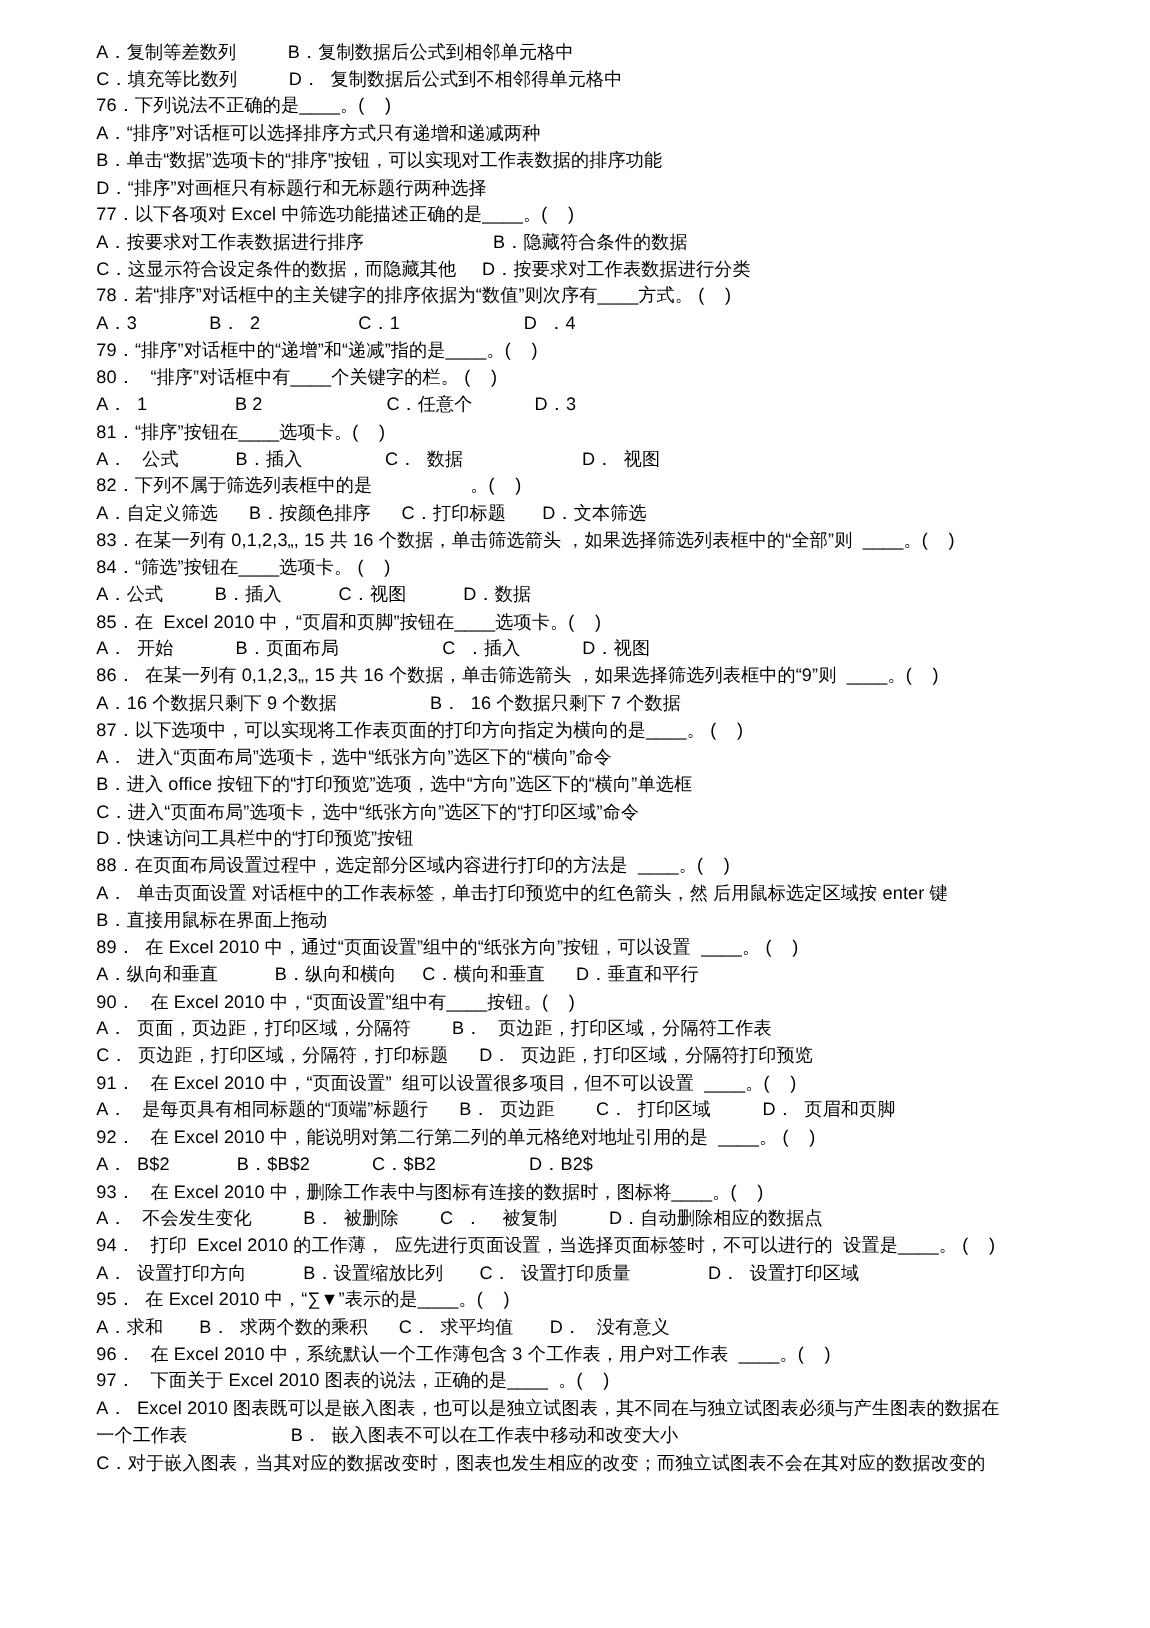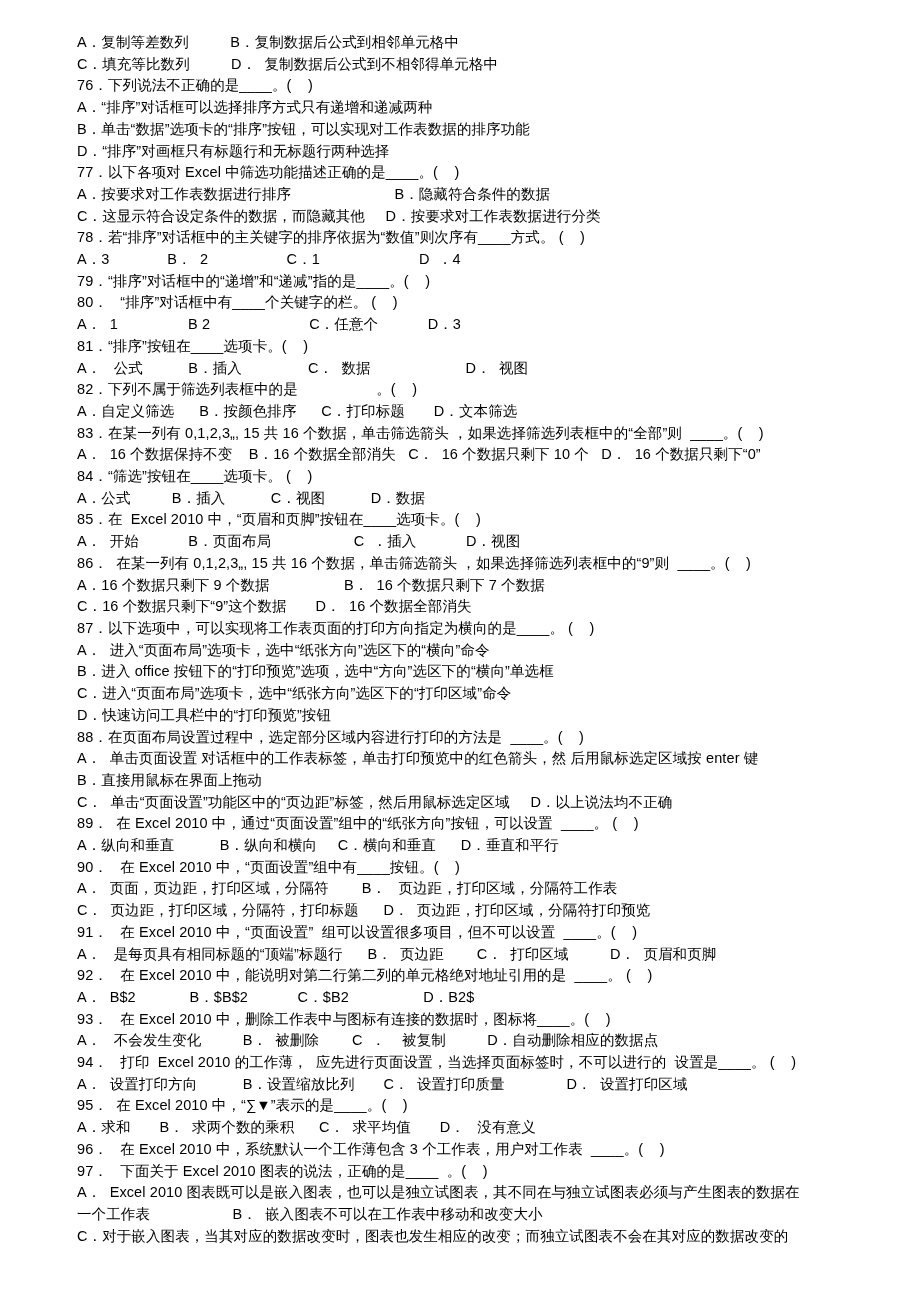--- a/index.html
+++ b/index.html
@@ -38,37 +38,34 @@
     <div class="line">78．若“排序”对话框中的主关键字的排序依据为“数值”则次序有____方式。 (    )</div>
     <div class="line">A．3              B．  2                   C．1                        D  ．4</div>
     <div class="line">79．“排序”对话框中的“递增”和“递减”指的是____。(    )</div>
     <div class="line">80．   “排序”对话框中有____个关键字的栏。 (    )</div>
     <div class="line">A．  1                 B 2                        C．任意个            D．3</div>
     <div class="line">81．“排序”按钮在____选项卡。(    )</div>
     <div class="line">A．   公式           B．插入                C．  数据                       D．  视图</div>
     <div class="line">82．下列不属于筛选列表框中的是                   。(    )</div>
     <div class="line">A．自定义筛选      B．按颜色排序      C．打印标题       D．文本筛选</div>
     <div class="line">83．在某一列有 0,1,2,3„, 15 共 16 个数据，单击筛选箭头 ，如果选择筛选列表框中的“全部”则  ____。(    )</div>
-    <div class="line">A．  16 个数据保持不变    B．16 个数据全部消失   C．  16 个数据只剩下 10 个   D．  16 个数据只剩下“0”</div>
     <div class="line">84．“筛选”按钮在____选项卡。 (    )</div>
     <div class="line">A．公式          B．插入           C．视图           D．数据</div>
     <div class="line">85．在  Excel 2010 中，“页眉和页脚”按钮在____选项卡。(    )</div>
     <div class="line">A．  开始            B．页面布局                    C  ．插入            D．视图</div>
     <div class="line">86．  在某一列有 0,1,2,3„, 15 共 16 个数据，单击筛选箭头 ，如果选择筛选列表框中的“9”则  ____。(    )</div>
     <div class="line">A．16 个数据只剩下 9 个数据                  B．  16 个数据只剩下 7 个数据</div>
-    <div class="line">C．16 个数据只剩下“9”这个数据       D．  16 个数据全部消失</div>
     <div class="line">87．以下选项中，可以实现将工作表页面的打印方向指定为横向的是____。 (    )</div>
     <div class="line">A．  进入“页面布局”选项卡，选中“纸张方向”选区下的“横向”命令</div>
     <div class="line">B．进入 office 按钮下的“打印预览”选项，选中“方向”选区下的“横向”单选框</div>
     <div class="line">C．进入“页面布局”选项卡，选中“纸张方向”选区下的“打印区域”命令</div>
     <div class="line">D．快速访问工具栏中的“打印预览”按钮</div>
     <div class="line">88．在页面布局设置过程中，选定部分区域内容进行打印的方法是  ____。(    )</div>
     <div class="line">A．  单击页面设置 对话框中的工作表标签，单击打印预览中的红色箭头，然 后用鼠标选定区域按 enter 键</div>
     <div class="line">B．直接用鼠标在界面上拖动</div>
-    <div class="line">C．  单击“页面设置”功能区中的“页边距”标签，然后用鼠标选定区域     D．以上说法均不正确</div>
     <div class="line">89．  在 Excel 2010 中，通过“页面设置”组中的“纸张方向”按钮，可以设置  ____。 (    )</div>
     <div class="line">A．纵向和垂直           B．纵向和横向     C．横向和垂直      D．垂直和平行</div>
     <div class="line">90．   在 Excel 2010 中，“页面设置”组中有____按钮。(    )</div>
     <div class="line">A．  页面，页边距，打印区域，分隔符        B．   页边距，打印区域，分隔符工作表</div>
     <div class="line">C．  页边距，打印区域，分隔符，打印标题      D．  页边距，打印区域，分隔符打印预览</div>
     <div class="line">91．   在 Excel 2010 中，“页面设置”  组可以设置很多项目，但不可以设置  ____。(    )</div>
     <div class="line">A．   是每页具有相同标题的“顶端”标题行      B．  页边距        C．  打印区域          D．  页眉和页脚</div>
     <div class="line">92．   在 Excel 2010 中，能说明对第二行第二列的单元格绝对地址引用的是  ____。 (    )</div>
     <div class="line">A．  B$2             B．$B$2            C．$B2                  D．B2$</div>
     <div class="line">93．   在 Excel 2010 中，删除工作表中与图标有连接的数据时，图标将____。(    )</div>

